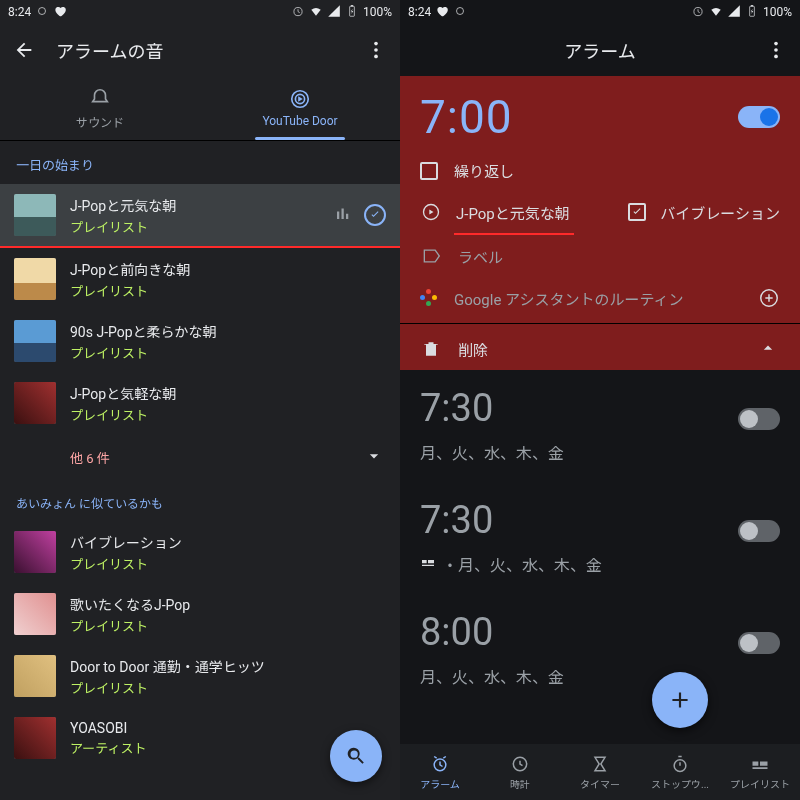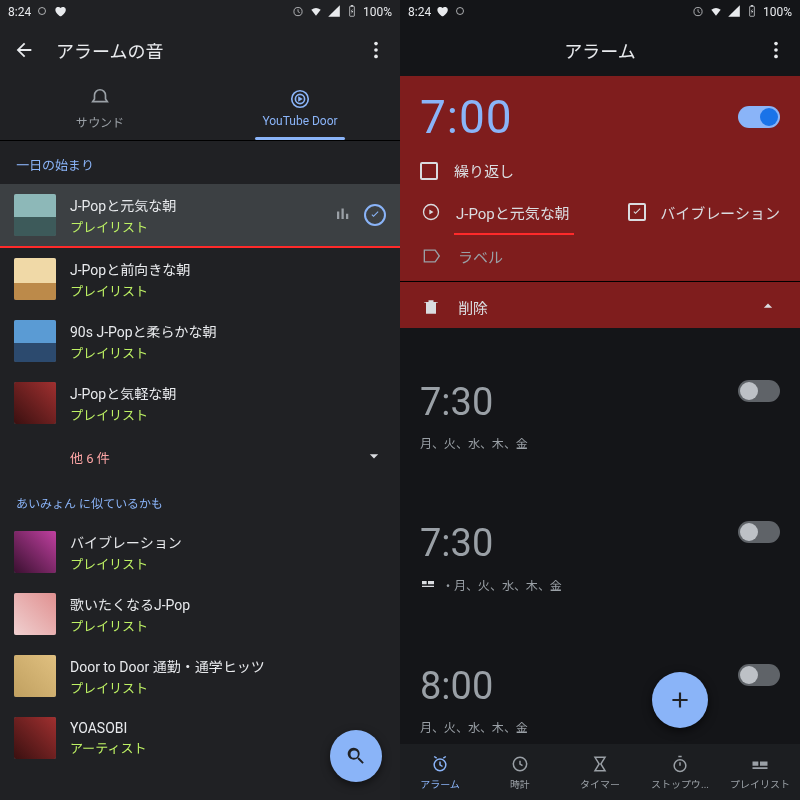--- a/index.html
+++ b/index.html
@@ -80,23 +80,23 @@
   .opt-icon svg{width:20px;height:20px;fill:#dadce0;}
   .opt-row.dim .opt-icon svg{fill:#9aa0a6;}
   .checkbox { width:18px; height:18px; border:2px solid #dadce0; border-radius:2px; display:flex; align-items:center; justify-content:center;}
   .checkbox.checked svg{width:12px;height:12px;fill:#dadce0;}
   .sound-underline{ height:2px; background:#ff2a2a; margin:0 20px 0 54px; width:120px;}
   .plus-circle { width:22px; height:22px;}
   .plus-circle svg{width:22px;height:22px;fill:#dadce0;}
   .hr { height:1px; background:#000; margin:4px 0;}
 
   .alarm-collapsed { background:#141518; padding:16px 20px 18px;}
-  .alarm-collapsed .row1 { display:flex; align-items:flex-start;margin-top:36px;}
+  .alarm-collapsed .row1 { display:flex; align-items:flex-end;}
   .alarm-collapsed .time { font-size:38px; color:#9aa0a6; flex:1;}
-  .alarm-collapsed .days { font-size:12px; color:#9aa0a6; margin-top:10px; display:flex; align-items:center; gap:6px;text-align:right;}
+  .alarm-collapsed .days { font-size:16px; color:#9aa0a6; margin-top:10px; display:flex; align-items:center; gap:6px;text-align:right;}
   .bed-icon svg{width:16px;height:16px;fill:#dadce0;}
 
   .fab-add { position:absolute; bottom:72px; right:92px; width:56px; height:56px; border-radius:50%; background:#8ab4f8; display:flex; align-items:center; justify-content:center; box-shadow:0 3px 10px rgba(0,0,0,.6); cursor:pointer;}
   .fab-add svg{width:26px;height:26px;fill:#202124;}
 
   .bottomnav { position:absolute; bottom:0; left:0; right:0; height:56px; background:#1c1e21; display:flex;}
   .bn-item { flex:1; display:flex; flex-direction:column; align-items:center; justify-content:center; gap:2px; color:#9aa0a6; font-size:10px; cursor:pointer; overflow:hidden;}
   .bn-item.active { color:#8ab4f8;}
   .bn-item svg{width:20px;height:20px;fill:#9aa0a6;}
   .bn-item.active svg{fill:#8ab4f8;}
@@ -366,20 +366,33 @@
 
     <div class="opt-row dim">
       <div class="opt-icon">
             <svg viewBox="0 0 24 24">
               <path d="M17 5H4v14h13l5-7z" fill="none" stroke="#9aa0a6" stroke-width="1.6"></path>
             </svg>
           </div>
       <div class="label">ラベル</div>
     </div>
 
+    <div class="opt-row dim">
+      <div class="assistant-dots">
+            <span class="d1"></span>
+            <span class="d2"></span>
+            <span class="d3"></span>
+            <span class="d4"></span>
+          </div>
+      <div class="label">Google アシスタントのルーティン</div>
+      <div class="plus-circle"><svg viewBox="0 0 24 24">
+              <circle cx="12" cy="12" r="9" fill="none" stroke="#dadce0" stroke-width="1.6"></circle>
+              <path d="M12 8v8M8 12h8" stroke="#dadce0" stroke-width="1.6"></path>
+            </svg></div>
+    </div>
 
     <div class="hr"></div>
 
     <div class="opt-row">
       <div class="opt-icon">
             <svg viewBox="0 0 24 24">
               <path d="M6 7h12v13H6zM9 4h6v2H9zM4 6h16v1H4z"></path>
             </svg>
           </div>
       <div class="label">削除</div>

